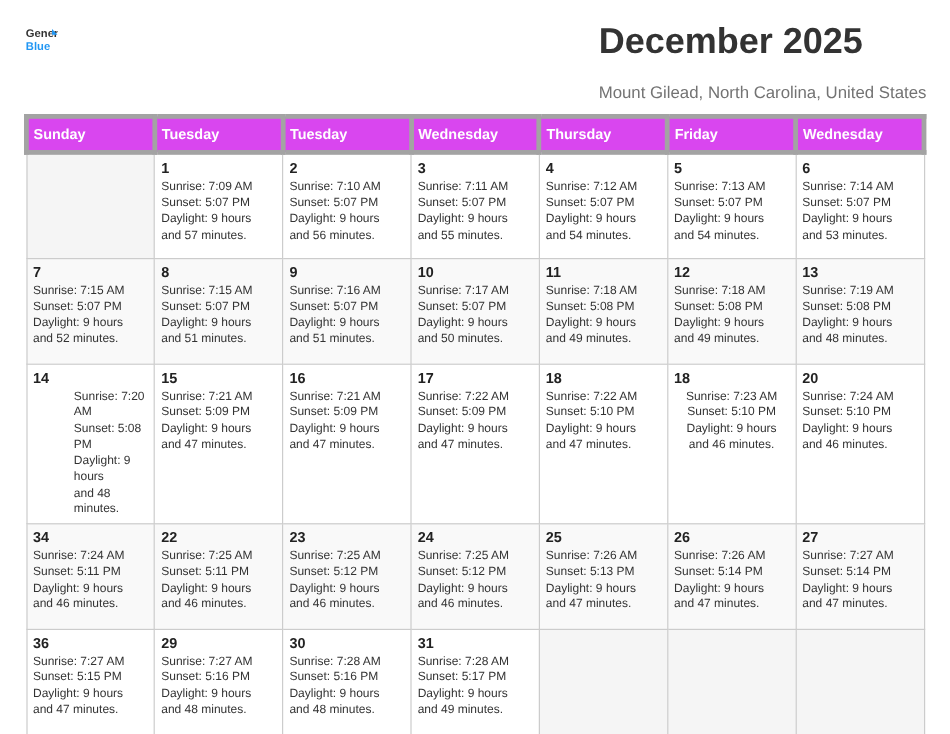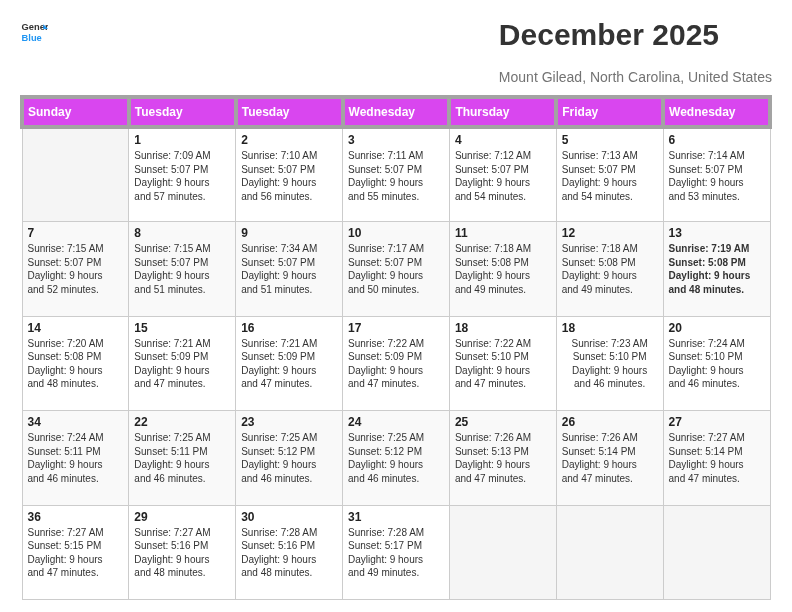--- a/index.html
+++ b/index.html
@@ -176,21 +176,21 @@
           </td>
           <td>
             <span class="day-num">8</span>
             <div class="day-info" style="white-space: pre-line;">Sunrise: 7:15 AM
 Sunset: 5:07 PM
 Daylight: 9 hours
 and 51 minutes.</div>
           </td>
           <td>
             <span class="day-num">9</span>
-            <div class="day-info" style="white-space: pre-line;">Sunrise: 7:34 AM
+            <div class="day-info" style="white-space: pre-line;">Sunrise: 7:16 AM
 Sunset: 5:07 PM
 Daylight: 9 hours
 and 51 minutes.</div>
           </td>
           <td>
             <span class="day-num">10</span>
             <div class="day-info" style="white-space: pre-line;">Sunrise: 7:17 AM
 Sunset: 5:07 PM
 Daylight: 9 hours
 and 50 minutes.</div>
@@ -204,30 +204,30 @@
           </td>
           <td>
             <span class="day-num">12</span>
             <div class="day-info" style="white-space: pre-line;">Sunrise: 7:18 AM
 Sunset: 5:08 PM
 Daylight: 9 hours
 and 49 minutes.</div>
           </td>
           <td>
             <span class="day-num">13</span>
-            <div class="day-info" style="white-space: pre-line; font-weight: bold;">Sunrise: 7:19 AM
+            <div class="day-info" style="white-space: pre-line;">Sunrise: 7:19 AM
 Sunset: 5:08 PM
 Daylight: 9 hours
 and 48 minutes.</div>
           </td>
         </tr>
         <tr>
           <td>
             <span class="day-num">14</span>
-            <div class="day-info" style="white-space: pre-line;">Sunrise: 7:20 AM
+            <div class="day-info" style="white-space: pre-line; margin-left: 34px;">Sunrise: 7:20 AM
 Sunset: 5:08 PM
 Daylight: 9 hours
 and 48 minutes.</div>
           </td>
           <td>
             <span class="day-num">15</span>
             <div class="day-info" style="white-space: pre-line;">Sunrise: 7:21 AM
 Sunset: 5:09 PM
 Daylight: 9 hours
 and 47 minutes.</div>

